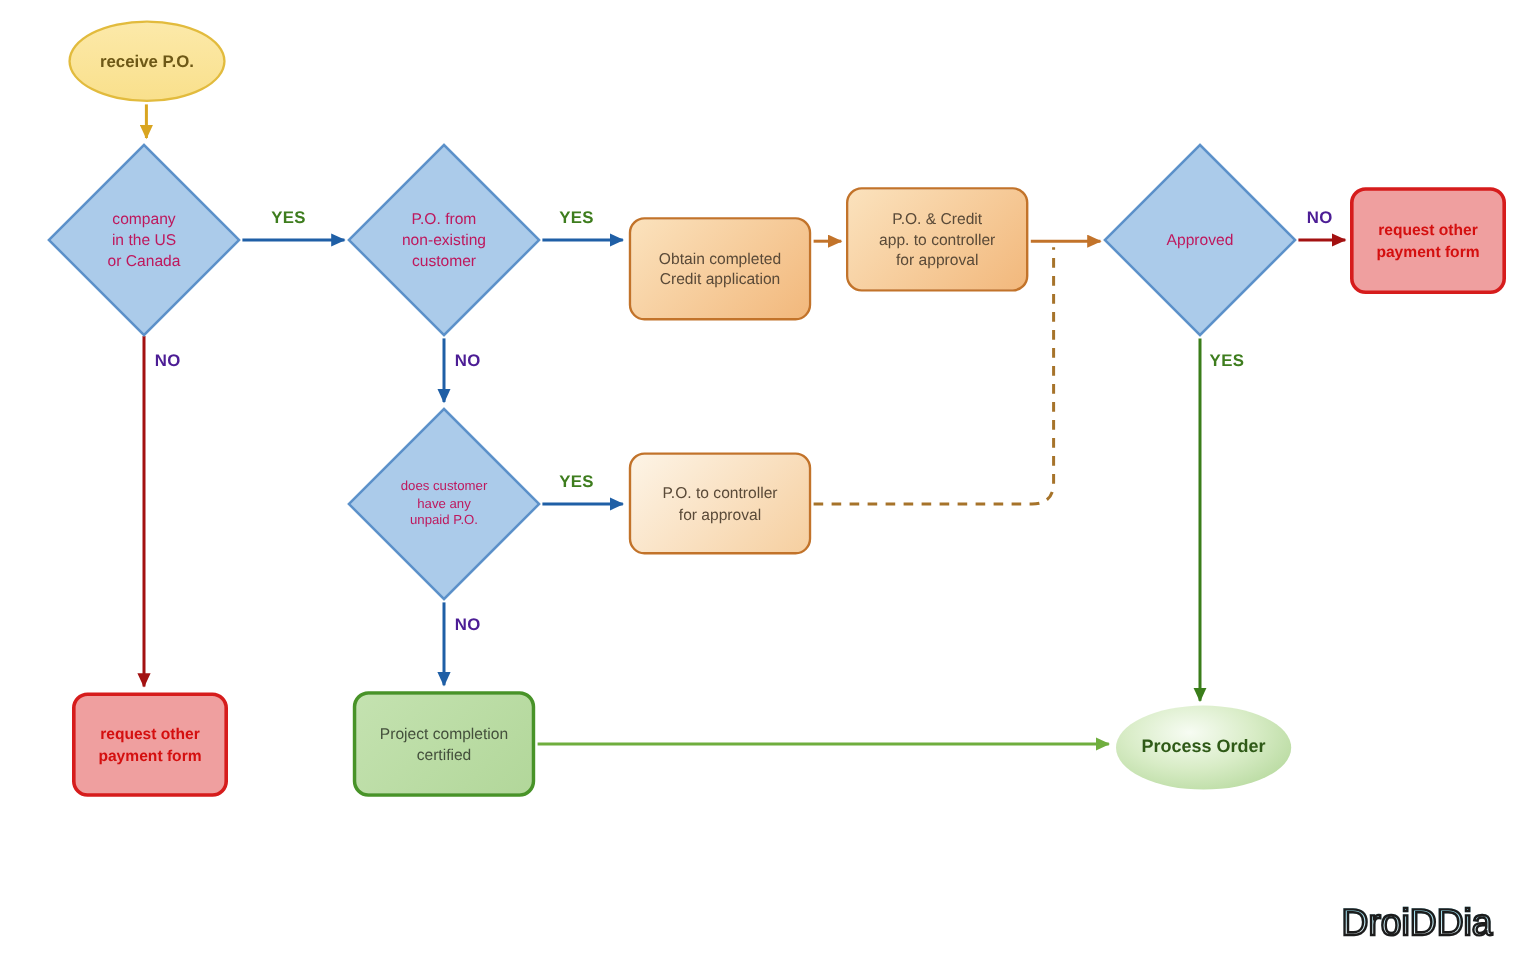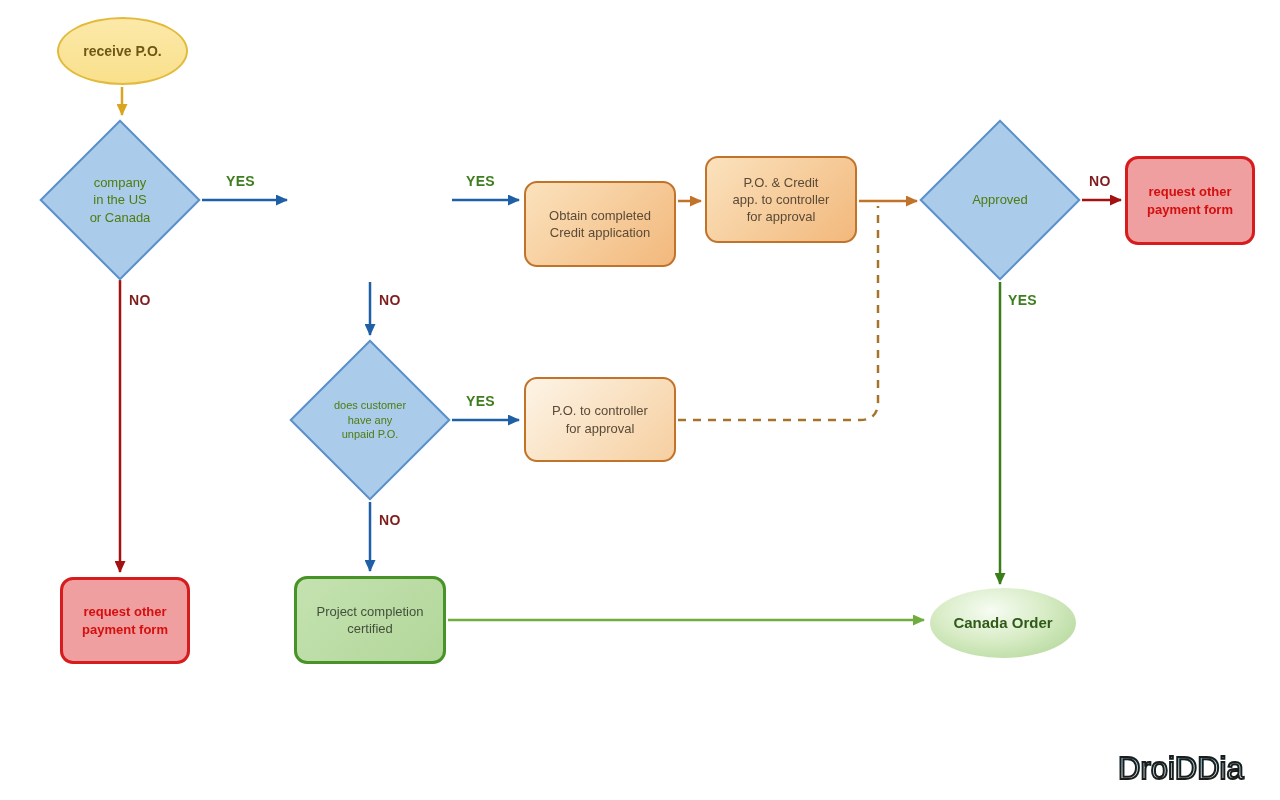--- a/index.html
+++ b/index.html
@@ -26,21 +26,21 @@
     border:none;
     color:#2f5a17;font-weight:bold;font-size:15px;
   }
   
   .diamond{width:160px;height:160px;}
   .diamond .shape{
     position:absolute;left:23px;top:23px;width:110px;height:110px;
     background:#abcbea;border:2px solid #5b90c9;
     transform:rotate(45deg);
   }
-  .diamond .txt{position:relative;color:#4d7c0f;font-size:13px;text-align:center;}
+  .diamond .txt{position:relative;color:#be185d;font-size:13px;text-align:center;}
   .diamond .txt.small{font-size:11px;}
   
   .box{border-radius:13px;font-size:13px;}
   .orange{
     background:linear-gradient(135deg,#fbe2bd 0%,#f2b87c 100%);
     border:2px solid #c2732a;color:#5a4a38;
   }
   .orange-light{
     background:linear-gradient(135deg,#fdf4e6 0%,#f6cfa0 100%);
     border:2px solid #c2732a;color:#5a4a38;
@@ -49,21 +49,21 @@
     background:#ef9f9f;border:3px solid #d61c1c;
     color:#d40f0f;font-weight:bold;
   }
   .green{
     background:linear-gradient(135deg,#c4e2b0 0%,#b2d79a 100%);
     border:3px solid #489328;color:#44503c;
   }
   
   .lbl{position:absolute;font-weight:bold;font-size:14px;letter-spacing:.3px;}
   .lbl.yes{color:#3e7d1e;}
-  .lbl.no{color:#7f1d1d;}
+  .lbl.no{color:#4c1d95;}
   
   .watermark{
     position:absolute;left:1118px;top:751px;
     font-weight:normal;font-size:31px;letter-spacing:0px;
     -webkit-text-stroke:2px #1c1c1c;
     background:linear-gradient(180deg,#7ed2e6 10%,#ffffff 85%);
     -webkit-background-clip:text;background-clip:text;
     color:transparent;
   }
 </style>
@@ -125,20 +125,26 @@
     <span class="txt">receive P.O.</span>
   </div>
 
   <div class="node diamond" style="left:40px;top:120px;">
     <div class="shape"></div>
     <span class="txt">company
 in the US
 or Canada</span>
   </div>
 
+  <div class="node diamond" style="left:290px;top:120px;">
+    <div class="shape"></div>
+    <span class="txt">P.O. from
+non-existing
+customer</span>
+  </div>
 
   <div class="node box orange" style="left:524px;top:157px;width:152px;height:86px;margin-top:24px;">
     <span class="txt">Obtain completed
 Credit application</span>
   </div>
 
   <div class="node box orange" style="left:705px;top:156px;width:152px;height:87px;">
     <span class="txt">P.O. &amp; Credit
 app. to controller
 for approval</span>
@@ -170,21 +176,21 @@
     <span class="txt">request other
 payment form</span>
   </div>
 
   <div class="node box green" style="left:294px;top:576px;width:152px;height:88px;">
     <span class="txt">Project completion
 certified</span>
   </div>
 
   <div class="node ellipse end-ellipse" style="left:930px;top:588px;width:146px;height:70px;">
-    <span class="txt">Canada Order</span>
+    <span class="txt">Process Order</span>
   </div>
 
   <span class="lbl yes" style="left:226px;top:173px;">YES</span>
   <span class="lbl no" style="left:129px;top:292px;">NO</span>
   <span class="lbl yes" style="left:466px;top:173px;">YES</span>
   <span class="lbl no" style="left:379px;top:292px;">NO</span>
   <span class="lbl yes" style="left:466px;top:393px;">YES</span>
   <span class="lbl no" style="left:379px;top:512px;">NO</span>
   <span class="lbl no" style="left:1089px;top:173px;">NO</span>
   <span class="lbl yes" style="left:1008px;top:292px;">YES</span>

